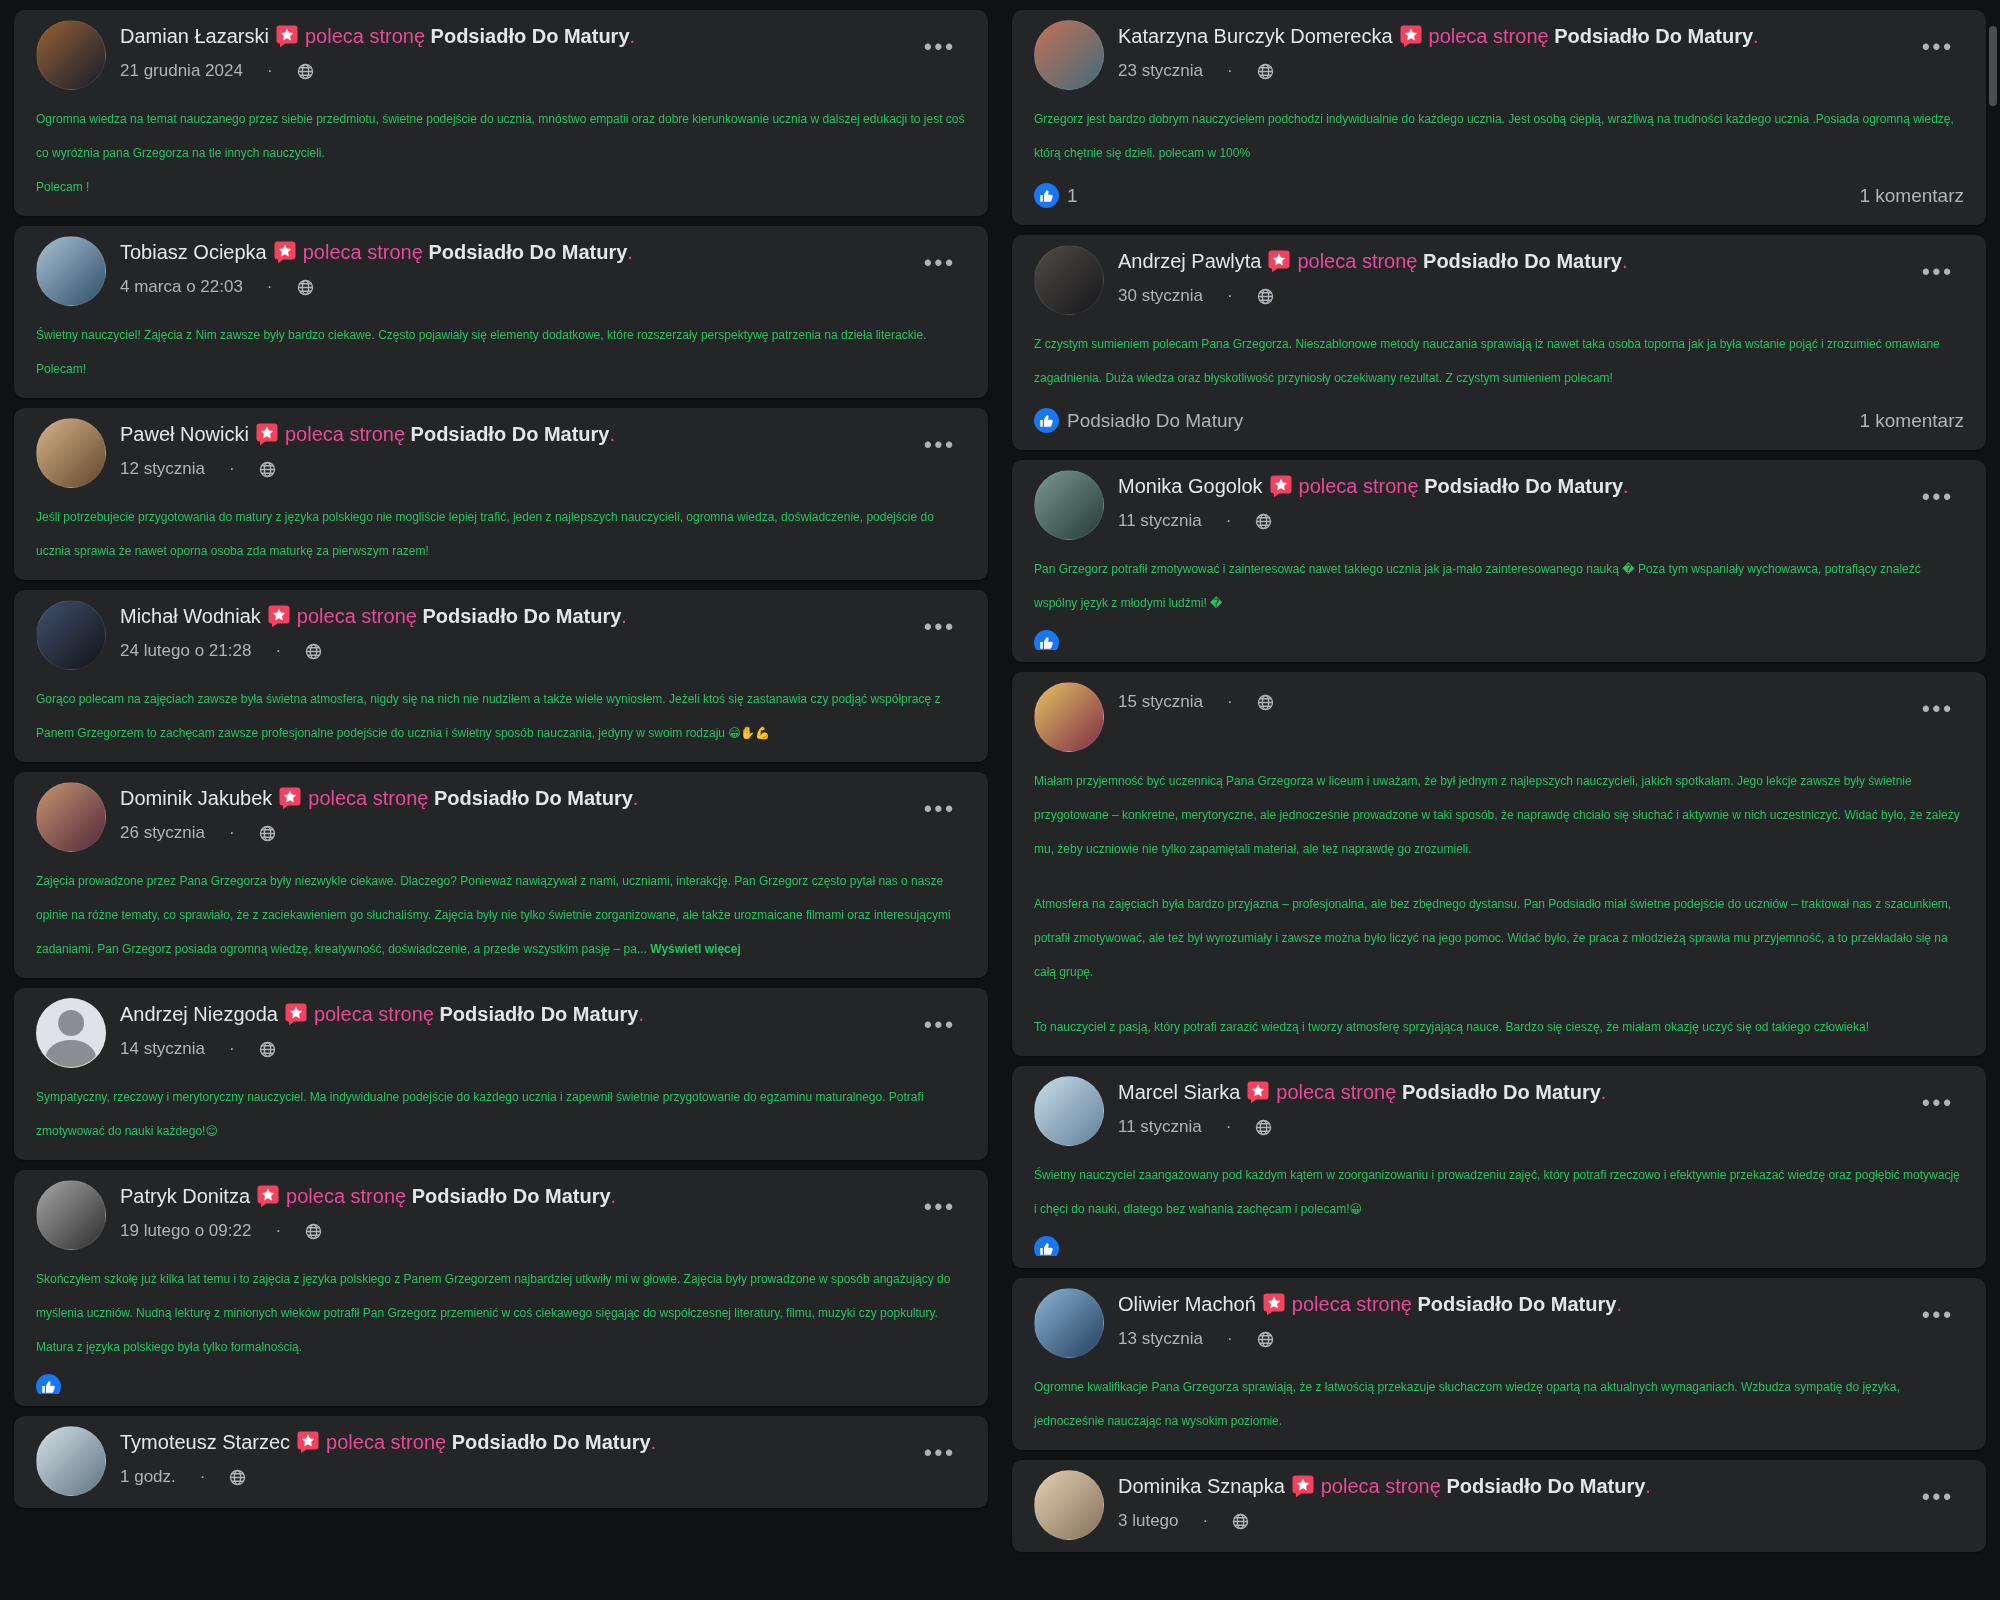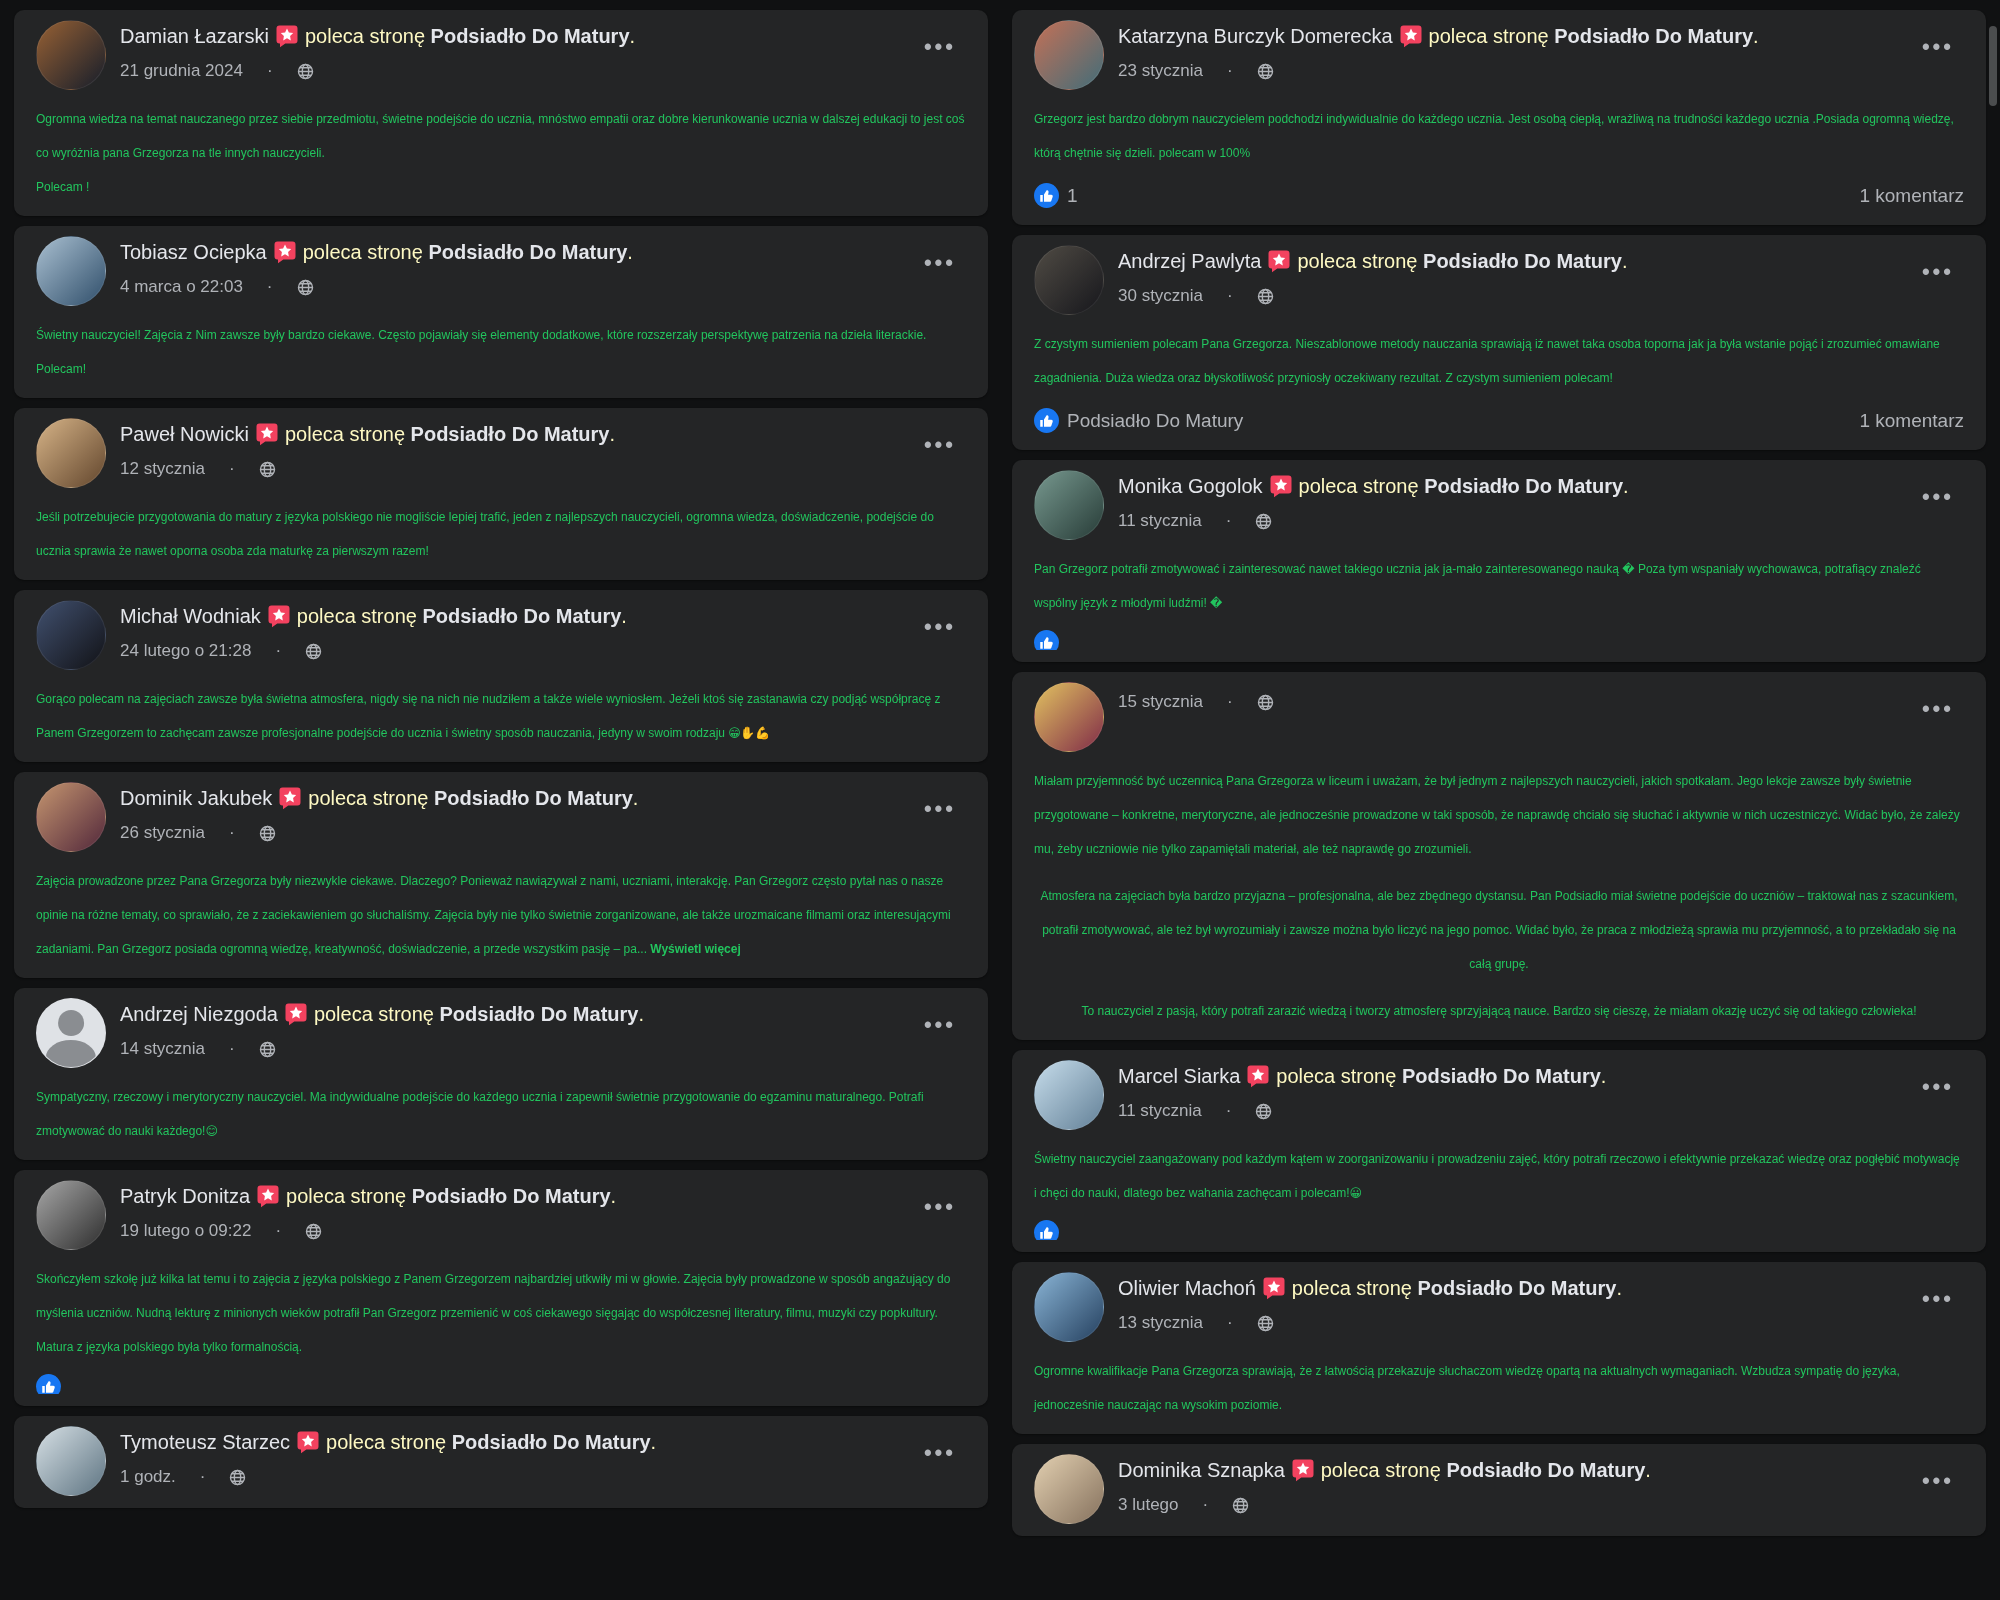--- a/index.html
+++ b/index.html
@@ -28,33 +28,33 @@
     transform:translateX(-50%);border-radius:50%;background:#8a8d91;
   }
   .avatar.silhouette::after{
     content:"";position:absolute;left:50%;bottom:-12%;width:74%;height:52%;
     transform:translateX(-50%);border-radius:50% 50% 40% 40%;background:#8a8d91;
   }
   .head-main{flex:1;min-width:0;padding-top:3px;}
   .name-line{font-size:20px;line-height:1.3;color:#e4e6eb;}
   .reviewer{font-weight:normal;cursor:pointer;}
   .badge{display:inline-block;vertical-align:-5px;margin:0 6px 0 6px;}
-  .rec{color:#fef9c3;}
+  .rec{color:#ec4899;}
   .pagelink{font-weight:bold;cursor:pointer;}
   .date-line{margin-top:7px;font-size:17px;color:#b0b3b8;display:flex;align-items:center;gap:24px;}
   .date-link{cursor:pointer;}
   .dot-sep{color:#b0b3b8;}
   .menu-btn{
     flex:0 0 auto;color:#b0b3b8;font-size:22px;letter-spacing:3px;font-weight:bold;
     padding:6px 10px;border-radius:50%;cursor:pointer;line-height:.6;margin-top:14px;
     user-select:none;
   }
   .body-text{margin-top:12px;font-size:12px;line-height:34px;color:#22c55e;}
   .para{white-space:pre-line;}
-  .para + .para{margin-top:13px;text-align:center;}
+  .para + .para{margin-top:21px;}
   .see-more{font-weight:bold;cursor:pointer;}
   .footer{
     margin-top:8px;display:flex;justify-content:space-between;align-items:center;
     font-size:19px;color:#b0b3b8;min-height:35px;
   }
   .like-group{display:flex;align-items:center;gap:8px;cursor:pointer;}
   .like-circle{
     width:25px;height:25px;border-radius:50%;background:#1877f2;
     display:flex;align-items:center;justify-content:center;flex:0 0 25px;
   }

